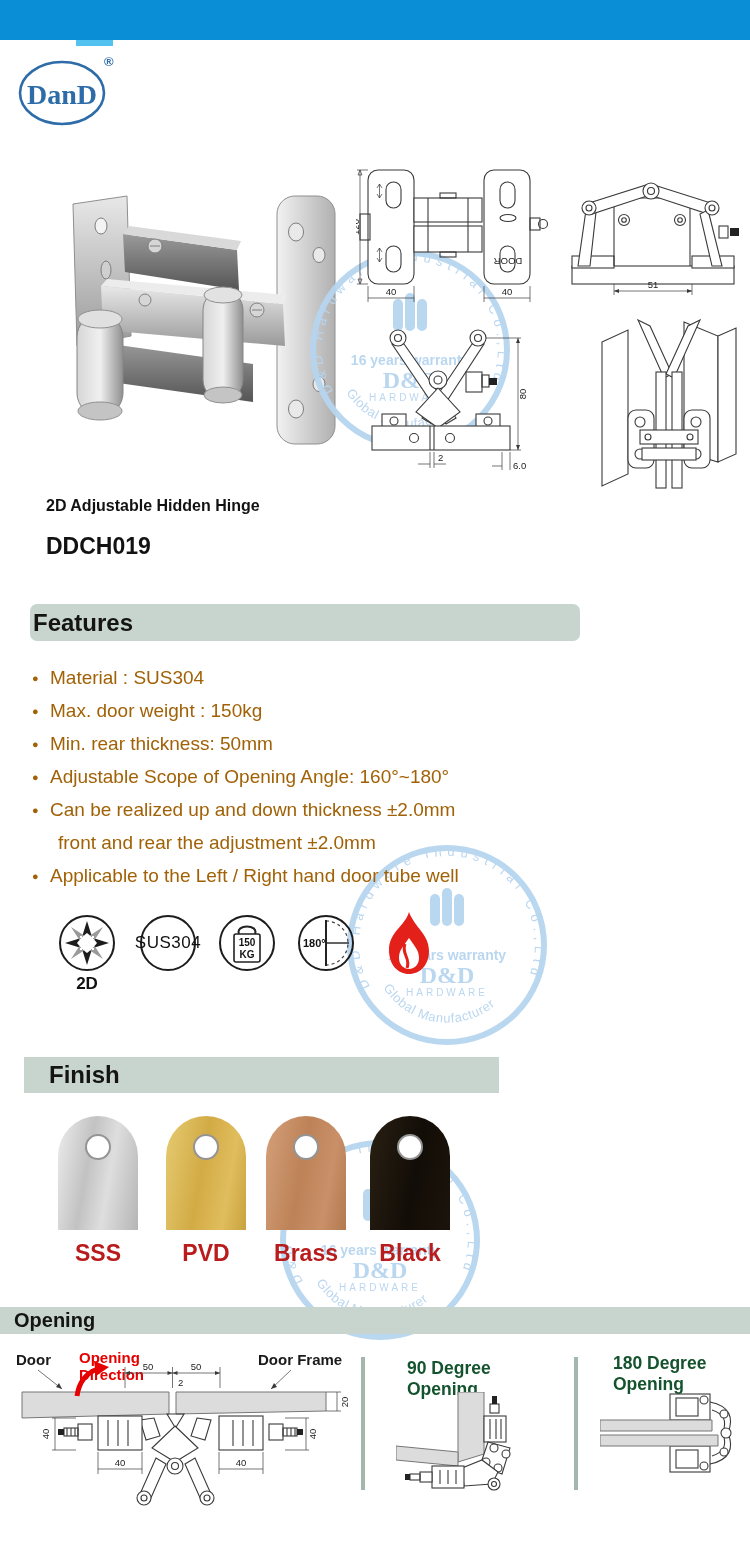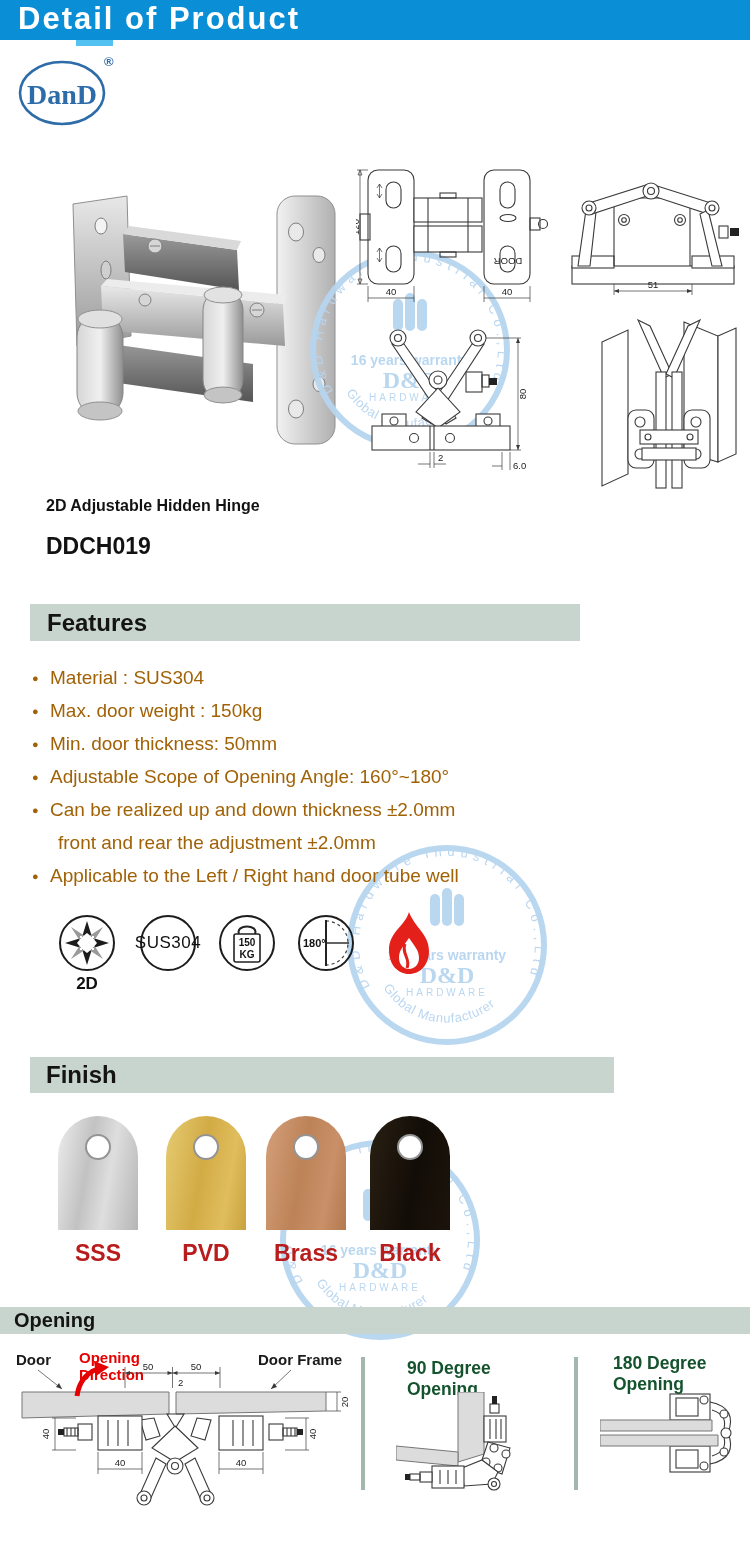--- a/index.html
+++ b/index.html
@@ -16,22 +16,22 @@
   
   .wm{z-index:1;pointer-events:none;opacity:.95;}
   .wm text{fill:#b7d5f0;}
   .wm .ser{font-family:"Liberation Serif",serif;}
   
   .lay2{z-index:2;}
   
   .product-title{left:46px;top:497px;font-size:16px;font-weight:bold;color:#121212;z-index:2;}
   .product-model{left:46px;top:533px;font-size:23px;font-weight:bold;color:#121212;z-index:2;}
   .section-bar{background:#c8d4ce;color:#141414;font-weight:bold;box-sizing:border-box;z-index:2;}
-  .features-bar{left:30px;top:604px;width:550px;height:37px;font-size:24px;line-height:37px;padding-left:17px;}
-  .finish-bar{left:30px;top:1057px;width:584px;height:36px;font-size:24px;line-height:36px;padding-left:16px;}
+  .features-bar{left:30px;top:604px;width:550px;height:37px;font-size:24px;line-height:37px;padding-left:3px;border-radius:7px;}
+  .finish-bar{left:24px;top:1057px;width:475px;height:36px;font-size:24px;line-height:36px;padding-left:25px;}
   .opening-bar{left:0;top:1307px;width:750px;height:27px;font-size:20px;line-height:27px;padding-left:14px;}
   
   .features-list{left:32px;top:661px;width:545px;z-index:2;}
   .fl-item{position:relative;padding-left:18px;font-size:19px;line-height:33px;color:#a16207;}
   .fl-item::before{content:"●";position:absolute;left:0;top:1px;font-size:11px;}
   .fl-item.cont{padding-left:26px;}
   .fl-item.cont::before{content:"";}
   
   .badge{border:2.5px solid #1d1d1d;border-radius:50%;width:56px;height:56px;box-sizing:border-box;
          display:flex;flex-direction:row;align-items:center;justify-content:center;z-index:2;background:transparent;}
@@ -69,21 +69,20 @@
       <rect x="-17" y="-22" width="10" height="32" rx="5" fill="#b7d5f0"></rect>
       <rect x="-5" y="-28" width="10" height="38" rx="5" fill="#b7d5f0"></rect>
       <rect x="7" y="-22" width="10" height="32" rx="5" fill="#b7d5f0"></rect>
     </g>
   </defs>
 </svg>
 
 <div class="page">
 
   <div class="abs header-bar"></div>
-  <div class="abs header-title">Detail of Product</div>
   <div class="abs header-tab"></div>
 
   <svg class="abs logo-svg" width="92" height="70" viewBox="0 0 92 70">
     <ellipse cx="44" cy="35" rx="42" ry="31" fill="none" stroke="#2d6ca8" stroke-width="2.6"></ellipse>
     <text x="44" y="46" text-anchor="middle" font-family="Liberation Serif,serif" font-size="28" font-weight="bold" fill="#2d6ca8">DanD</text>
   </svg>
   <div class="abs logo-reg">®</div>
 
   <svg class="abs wm" style="left:305px;top:245px" width="210" height="210" viewBox="0 0 210 210">
     <circle cx="105" cy="105" r="97" fill="none" stroke="#b7d5f0" stroke-width="6"></circle>
@@ -282,21 +281,21 @@
       <circle class="ln" cx="102" cy="125" r="3"></circle>
   </svg>
 
   <div class="abs product-title">2D Adjustable Hidden Hinge</div>
   <div class="abs product-model">DDCH019</div>
 
   <div class="abs section-bar features-bar">Features</div>
   <div class="abs features-list">
     <div class="fl-item">Material : SUS304</div>
     <div class="fl-item">Max. door weight : 150kg</div>
-    <div class="fl-item">Min. door thickness: 50mm</div>
+    <div class="fl-item">Min. rear thickness: 50mm</div>
     <div class="fl-item">Adjustable Scope of Opening Angle: 160°~180°</div>
     <div class="fl-item">Can be realized up and down thickness ±2.0mm</div>
     <div class="fl-item cont">front and rear the adjustment ±2.0mm</div>
     <div class="fl-item">Applicable to the Left / Right hand door tube well</div>
   </div>
 
   <div class="abs badge" style="left:59px;top:915px;">
     <svg width="46" height="46" viewBox="0 0 46 46">
       <polygon points="23,1 28,17 23,13 18,17" fill="#1c1c1c"></polygon>
       <polygon points="23,45 18,29 23,33 28,29" fill="#1c1c1c"></polygon>

